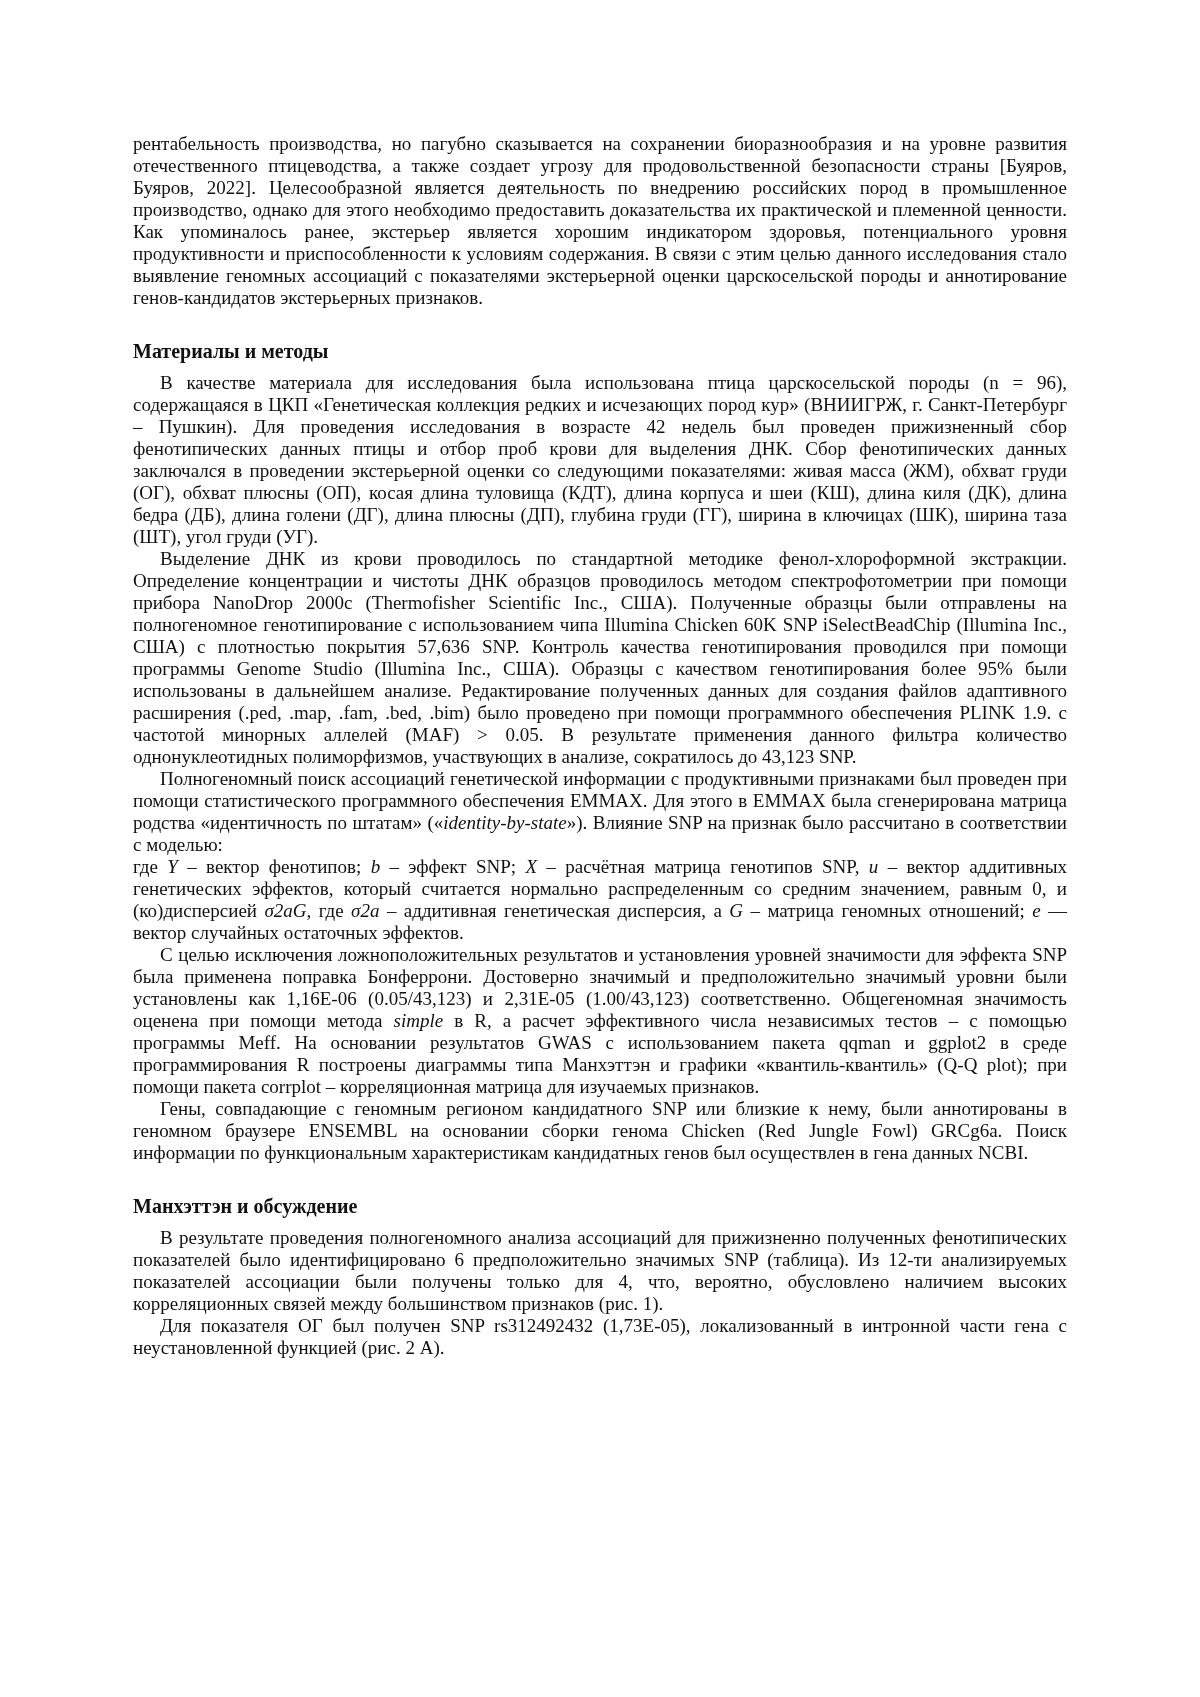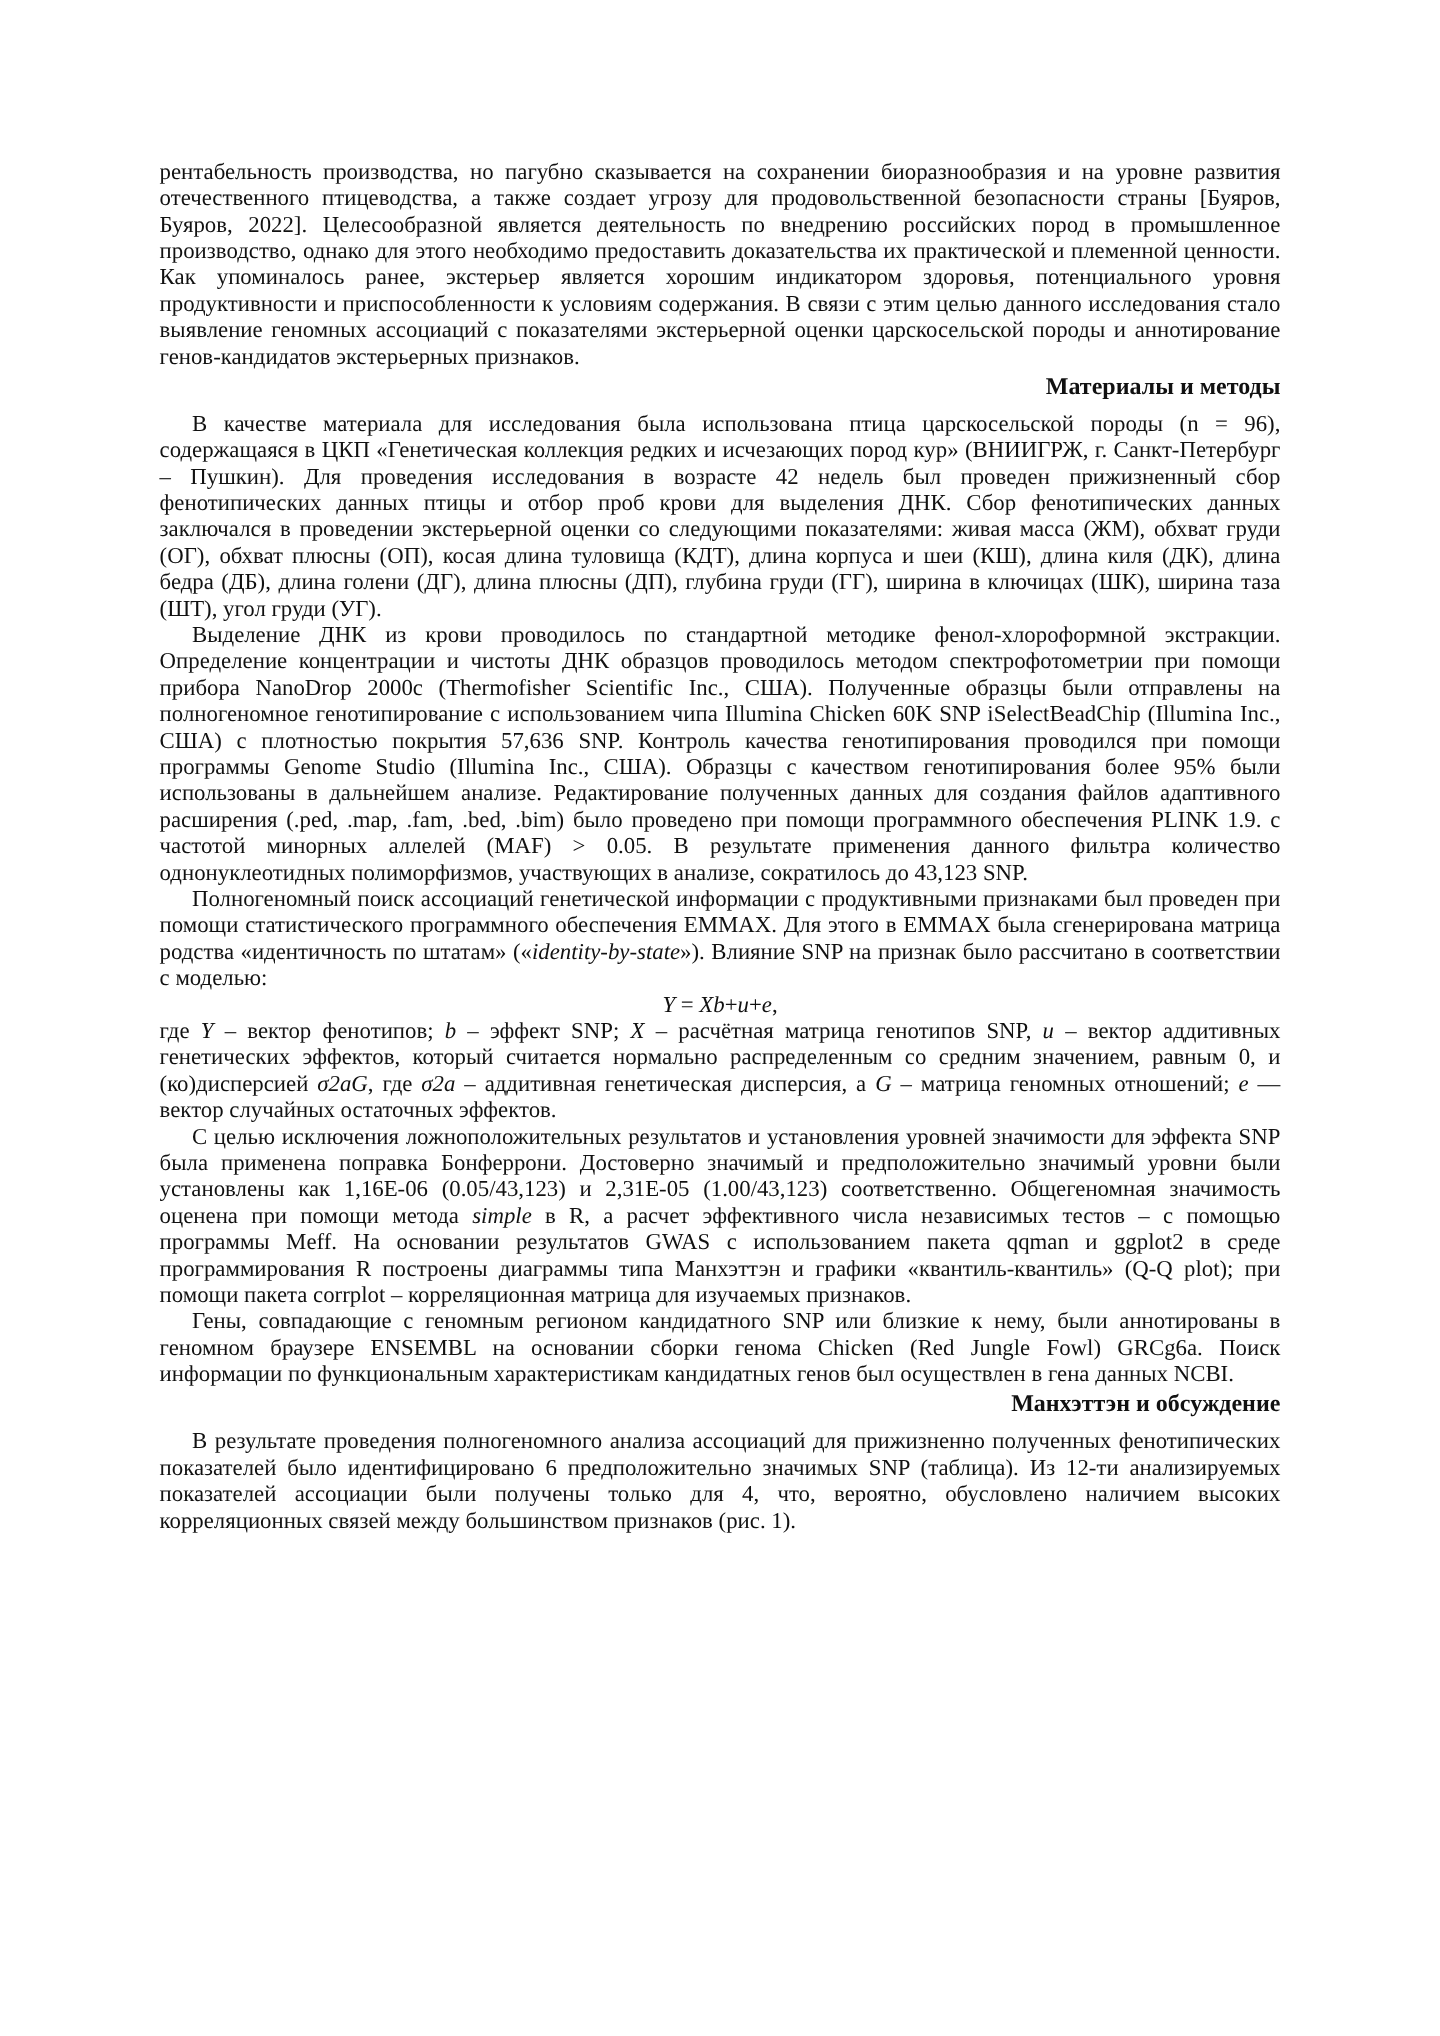--- a/index.html
+++ b/index.html
@@ -26,22 +26,22 @@
     line-height: 22px;
     text-align: justify;
     hyphens: auto;
     -webkit-hyphens: auto;
   }
   .para { text-indent: 27px; }
   .para.no-indent { text-indent: 0; }
   .section-heading {
     font-size: 20px;
     font-weight: bold;
-    text-align: right;
-    margin-top: 2px;
+    text-align: left;
+    margin-top: 31px;
     margin-bottom: 10px;
     text-indent: 0;
     hyphens: none;
   }
   .formula {
     text-align: center;
     text-indent: 0;
     hyphens: none;
   }
   .page-number {
@@ -63,28 +63,28 @@
     <p class="para no-indent">рентабельность производства, но пагубно сказывается на сохранении биоразнообразия и на уровне развития отечественного птицеводства, а также создает угрозу для продовольственной безопасности страны [Буяров, Буяров, 2022]. Целесообразной является деятельность по внедрению российских пород в промышленное производство, однако для этого необходимо предоставить доказательства их практической и племенной ценности. Как упоминалось ранее, экстерьер является хорошим индикатором здоровья, потенциального уровня продуктивности и приспособленности к условиям содержания.  В связи с этим целью данного исследования стало выявление геномных ассоциаций с показателями экстерьерной оценки царскосельской породы и аннотирование генов-кандидатов экстерьерных признаков.</p>
 
     <h2 class="section-heading">Материалы и методы</h2>
 
     <p class="para">В качестве материала для исследования была использована птица царскосельской породы (n = 96), содержащаяся в ЦКП «Генетическая коллекция редких и исчезающих пород кур» (ВНИИГРЖ, г. Санкт-Петербург – Пушкин). Для проведения исследования в возрасте 42 недель был проведен прижизненный сбор фенотипических данных птицы и отбор проб крови для выделения ДНК. Сбор фенотипических данных заключался в проведении экстерьерной оценки со следующими показателями: живая масса (ЖМ), обхват груди (ОГ), обхват плюсны (ОП), косая длина туловища (КДТ), длина корпуса и шеи (КШ), длина киля (ДК), длина бедра (ДБ), длина голени (ДГ), длина плюсны (ДП), глубина груди (ГГ), ширина в ключицах (ШК), ширина таза (ШТ), угол груди (УГ).</p>
 
     <p class="para">Выделение ДНК из крови проводилось по стандартной методике фенол-хлороформной экстракции. Определение концентрации и чистоты ДНК образцов проводилось методом спектрофотометрии при помощи прибора NanoDrop 2000c (Thermofisher Scientific Inc., США). Полученные образцы были отправлены на полногеномное генотипирование с использованием чипа Illumina Chicken 60K SNP iSelectBeadChip (Illumina Inc., США) с плотностью покрытия 57,636 SNP. Контроль качества генотипирования проводился при помощи программы Genome Studio (Illumina Inc., США). Образцы с качеством генотипирования более 95% были использованы в дальнейшем анализе. Редактирование полученных данных для создания файлов адаптивного расширения (.ped, .map, .fam, .bed, .bim) было проведено при помощи программного обеспечения PLINK 1.9. с частотой минорных аллелей (MAF) &gt; 0.05. В результате применения данного фильтра количество однонуклеотидных полиморфизмов, участвующих в анализе, сократилось до 43,123 SNP.</p>
 
     <p class="para">Полногеномный поиск ассоциаций генетической информации с продуктивными признаками был проведен при помощи статистического программного обеспечения EMMAX. Для этого в EMMAX была сгенерирована матрица родства «идентичность по штатам» («<i>identity-by-state</i>»). Влияние SNP на признак было рассчитано в соответствии с моделью:</p>
 
-    <p class="formula"><i>Y</i> = <i>Xb</i>+<i>u</i>+<i>e</i>,</p>
 
     <p class="para no-indent">где <i>Y</i> – вектор фенотипов; <i>b</i> – эффект SNP; <i>X</i> – расчётная матрица генотипов SNP, <i>u</i> – вектор аддитивных генетических эффектов, который считается нормально распределенным со средним значением, равным 0, и (ко)дисперсией <i>σ2aG</i>, где <i>σ2a</i> – аддитивная генетическая дисперсия, а <i>G</i> – матрица геномных отношений; <i>e</i> — вектор случайных остаточных эффектов.</p>
 
     <p class="para">С целью исключения ложноположительных результатов и установления уровней значимости для эффекта SNP была применена поправка Бонферрони. Достоверно значимый и предположительно значимый уровни были установлены как 1,16E-06 (0.05/43,123) и 2,31E-05 (1.00/43,123) соответственно. Общегеномная значимость оценена при помощи метода <i>simple</i> в R, а расчет эффективного числа независимых тестов – с помощью программы Meff.  На основании результатов GWAS с использованием пакета qqman и ggplot2 в среде программирования R построены диаграммы типа Манхэттэн и графики «квантиль-квантиль» (Q-Q plot); при помощи пакета corrplot – корреляционная матрица для изучаемых признаков.</p>
 
     <p class="para">Гены, совпадающие с геномным регионом кандидатного SNP или близкие к нему, были аннотированы в геномном браузере ENSEMBL на основании сборки генома Chicken (Red Jungle Fowl) GRCg6a. Поиск информации по функциональным характеристикам кандидатных генов был осуществлен в гена данных NCBI.</p>
 
     <h2 class="section-heading">Манхэттэн и обсуждение</h2>
 
     <p class="para">В результате проведения полногеномного анализа ассоциаций для прижизненно полученных фенотипических показателей было идентифицировано 6 предположительно значимых SNP (таблица). Из 12-ти анализируемых показателей ассоциации были получены только для 4, что, вероятно, обусловлено наличием высоких корреляционных связей между большинством признаков (рис. 1).</p>
 
+    <p class="para">Для показателя ОГ был получен SNP rs312492432 (1,73E-05), локализованный в интронной части гена с неустановленной функцией (рис. 2 А).</p>
 
   </main>
 
 </div>
 
 </body></html>

